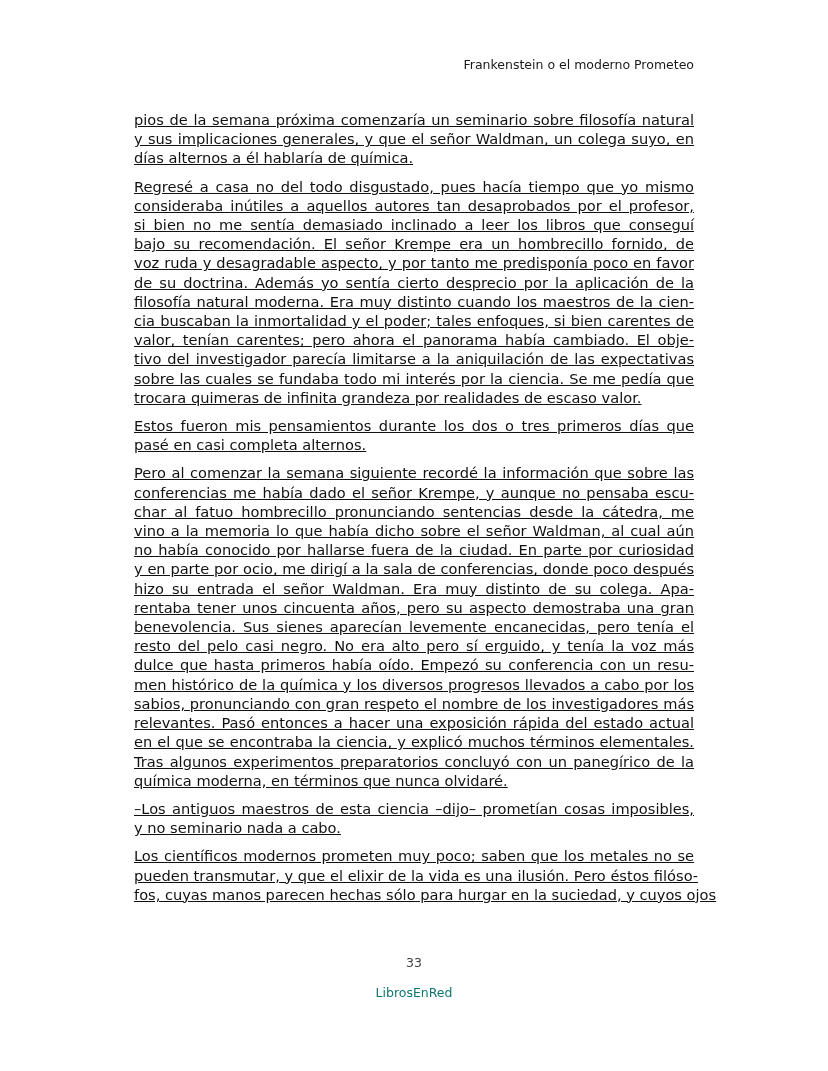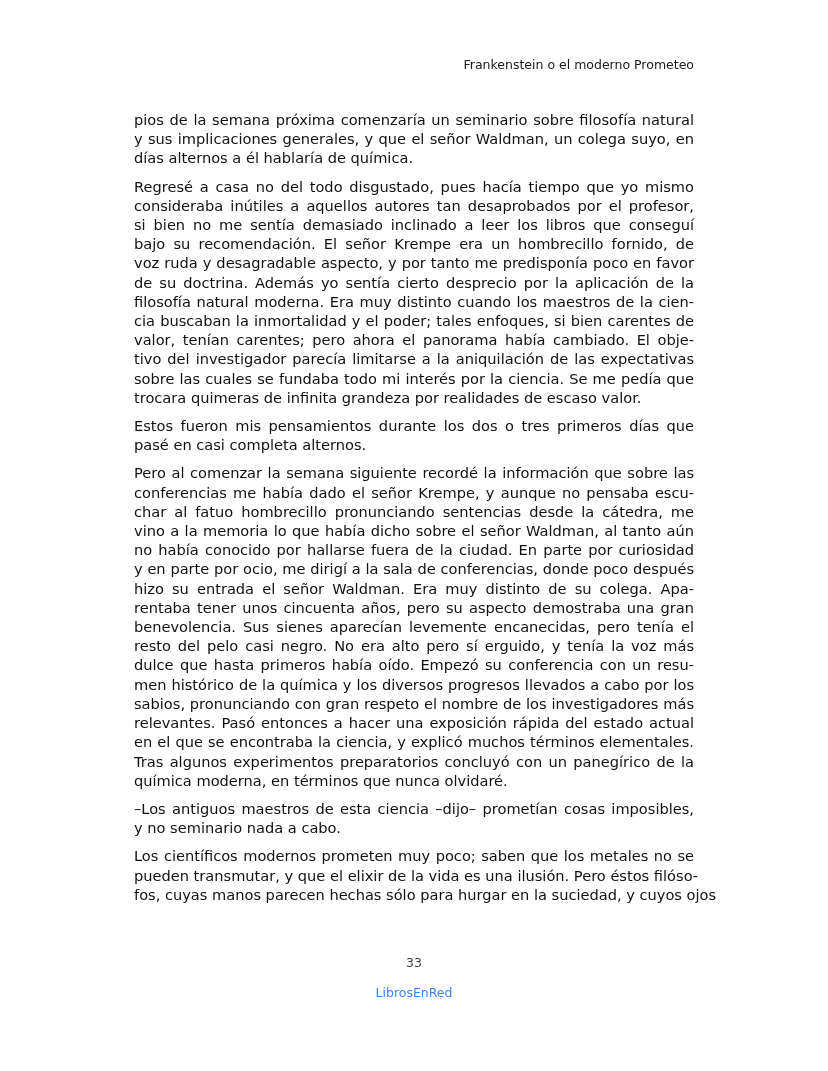--- a/index.html
+++ b/index.html
@@ -29,20 +29,21 @@
       position: absolute;
       left: 134px;
       top: 110px;
       width: 560px;
       font-size: 14.6px;
       line-height: 19.2px;
       color: #111111;
     }
     .para {
       margin: 0 0 9px 0;
+      text-decoration: underline;
     }
     .line {
       display: block;
       white-space: nowrap;
       text-align: justify;
       text-align-last: justify;
       width: 560px;
     }
     .line.last {
       text-align-last: left;
@@ -56,21 +57,21 @@
       font-size: 12.5px;
       color: #404040;
     }
     .publisher {
       position: absolute;
       top: 985px;
       left: 0;
       width: 828px;
       text-align: center;
       font-size: 12.5px;
-      color: #3b82f6;
+      color: #0f766e;
     }
   </style>
 </head>
 <body>
 
 <div>
 
   <div class="running-header">Frankenstein o el moderno Prometeo</div>
 
   <div class="body-text">
@@ -98,21 +99,21 @@
 
     <p class="para">
       <span class="line">Estos fueron mis pensamientos durante los dos o tres primeros días que</span>
       <span class="line last">pasé en casi completa alternos.</span>
     </p>
 
     <p class="para">
       <span class="line">Pero al comenzar la semana siguiente recordé la información que sobre las</span>
       <span class="line">conferencias me había dado el señor Krempe, y aunque no pensaba escu-</span>
       <span class="line">char al fatuo hombrecillo pronunciando sentencias desde la cátedra, me</span>
-      <span class="line">vino a la memoria lo que había dicho sobre el señor Waldman, al tanto aún</span>
+      <span class="line">vino a la memoria lo que había dicho sobre el señor Waldman, al cual aún</span>
       <span class="line">no había conocido por hallarse fuera de la ciudad. En parte por curiosidad</span>
       <span class="line">y en parte por ocio, me dirigí a la sala de conferencias, donde poco después</span>
       <span class="line">hizo su entrada el señor Waldman. Era muy distinto de su colega. Apa-</span>
       <span class="line">rentaba tener unos cincuenta años, pero su aspecto demostraba una gran</span>
       <span class="line">benevolencia. Sus sienes aparecían levemente encanecidas, pero tenía el</span>
       <span class="line">resto del pelo casi negro. No era alto pero sí erguido, y tenía la voz más</span>
       <span class="line">dulce que hasta primeros había oído. Empezó su conferencia con un resu-</span>
       <span class="line">men histórico de la química y los diversos progresos llevados a cabo por los</span>
       <span class="line">sabios, pronunciando con gran respeto el nombre de los investigadores más</span>
       <span class="line">relevantes. Pasó entonces a hacer una exposición rápida del estado actual</span>

